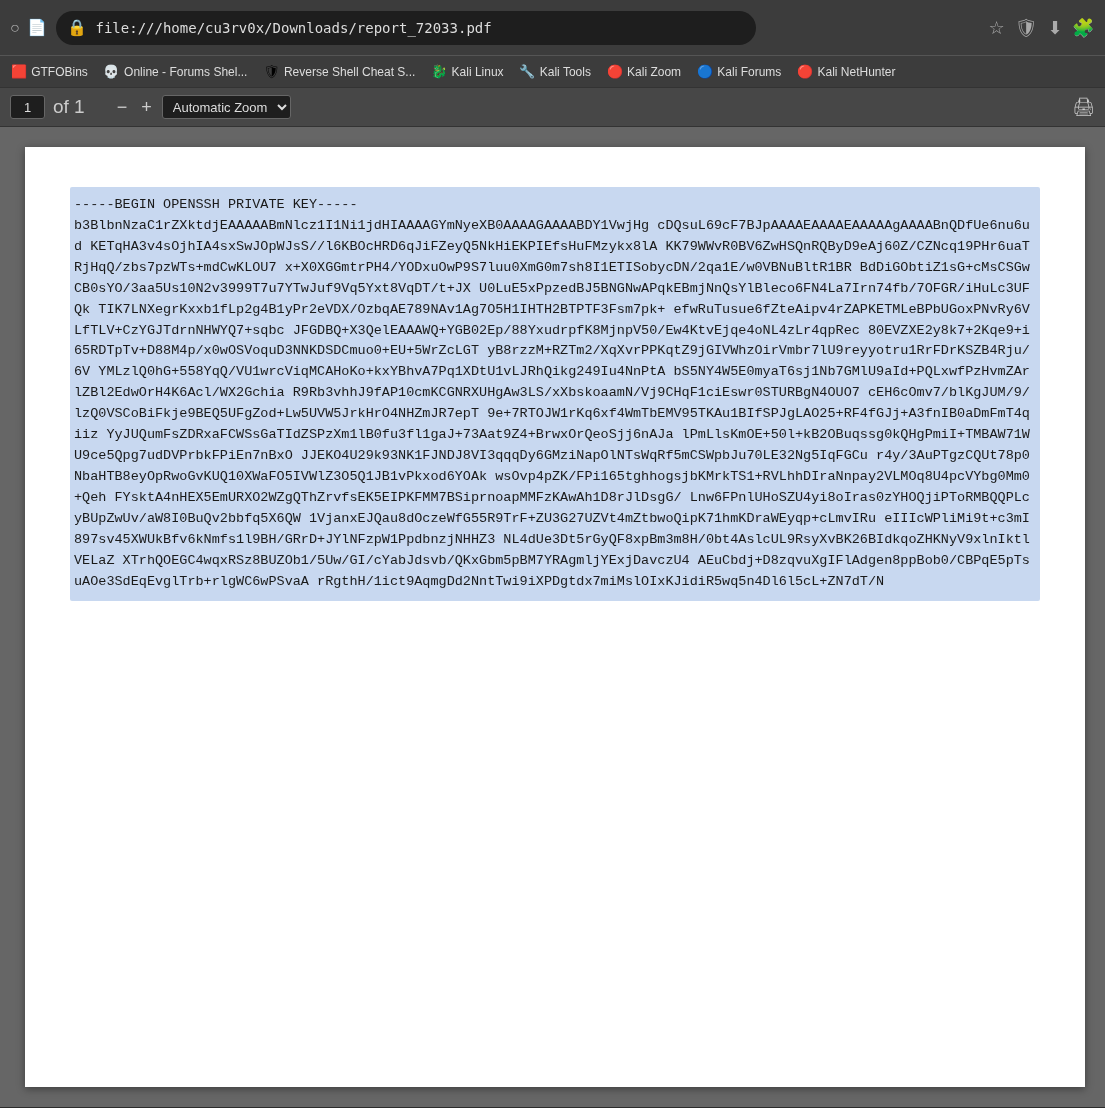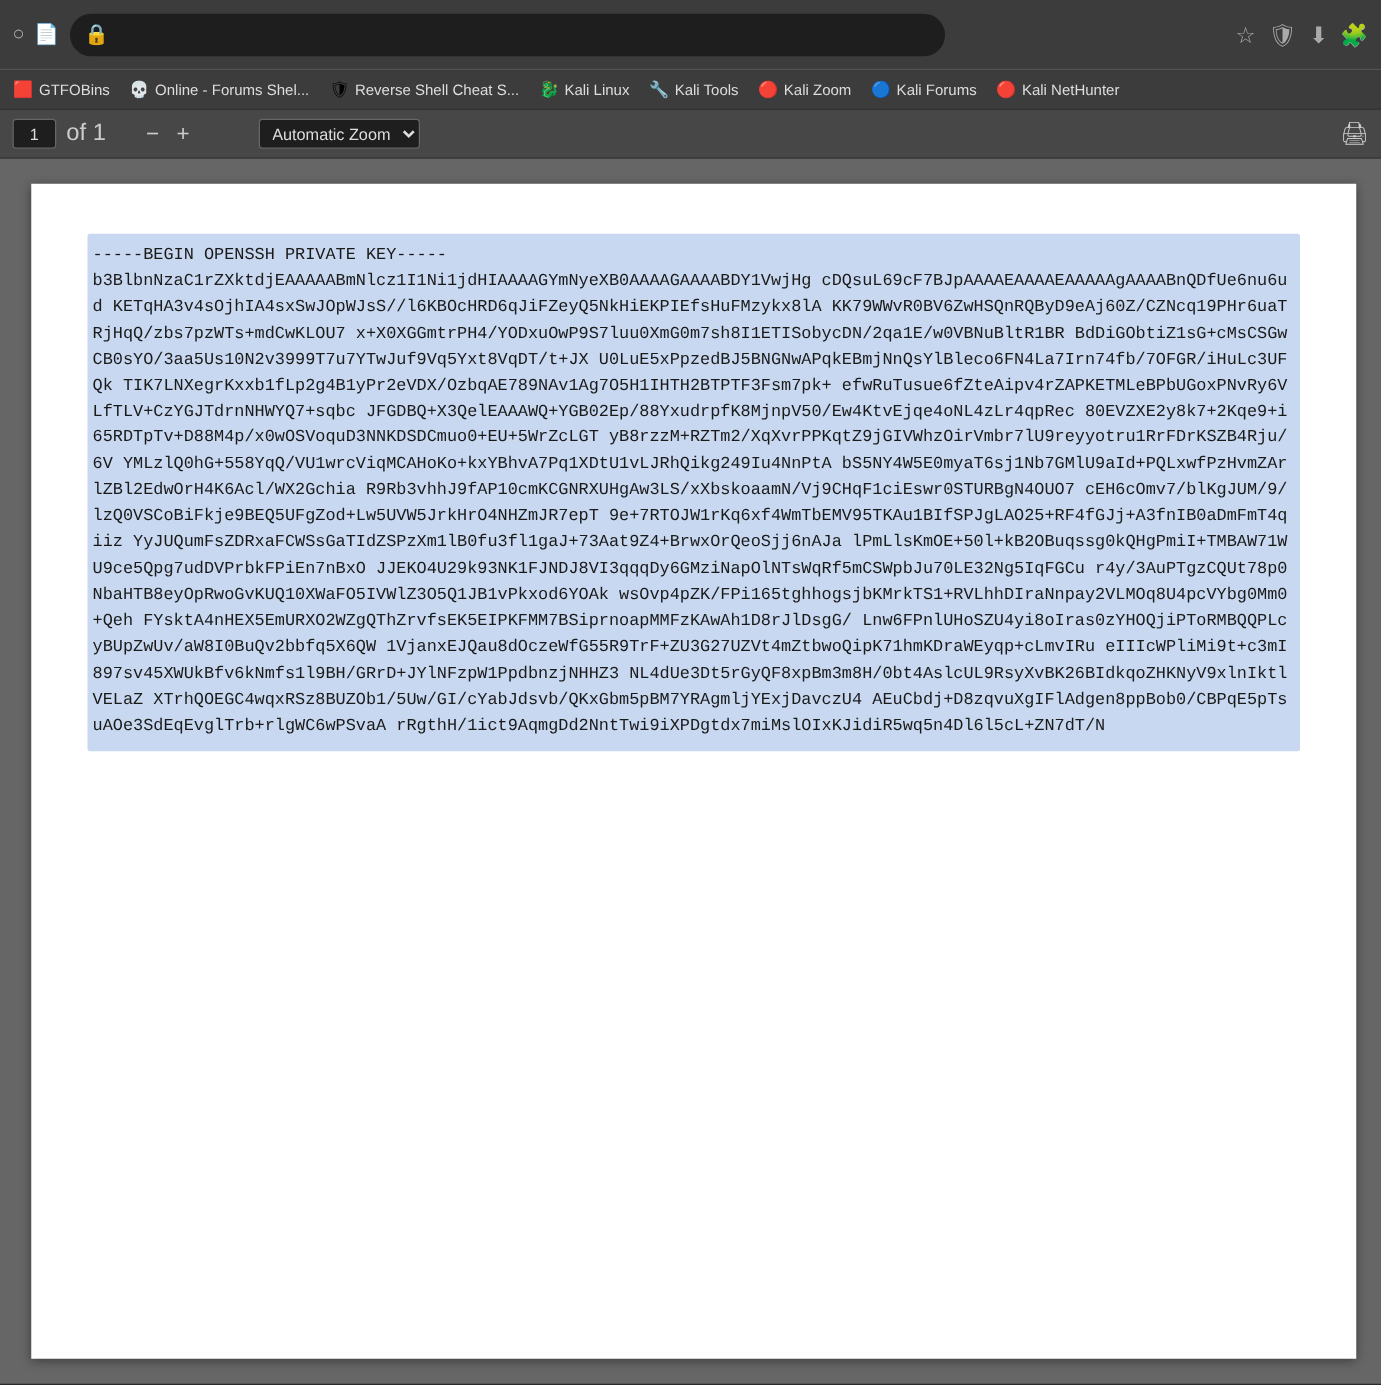--- a/index.html
+++ b/index.html
@@ -114,21 +114,20 @@
     }
     .pdf-zoom-select {
       background: #1e1e1e;
       border: 1px solid #666;
       color: #ddd;
       font-size: 13px;
       padding: 2px 6px;
       border-radius: 3px;
       cursor: pointer;
       height: 24px;
-      margin-left: 45px;
     }
     .pdf-print-btn {
       margin-left: auto;
       background: none;
       border: none;
       color: #ccc;
       font-size: 18px;
       cursor: pointer;
     }
 
@@ -163,20 +162,21 @@
     }
   </style>
 </head>
 <body>
 
 <div class="browser-top">
   <span class="browser-icon">○</span>
   <span class="browser-icon">📄</span>
   <div class="address-bar">
     <span class="browser-icon">🔒</span>
+    <span class="address-bar-text">file:///home/cu3rv0x/Downloads/report_72033.pdf</span>
   </div>
   <div class="browser-actions">
     <span class="browser-action-icon">☆</span>
     <span class="browser-action-icon">🛡</span>
     <span class="browser-action-icon">⬇</span>
     <span class="browser-action-icon">🧩</span>
   </div>
 </div>
 
 <div class="bookmarks-bar">

